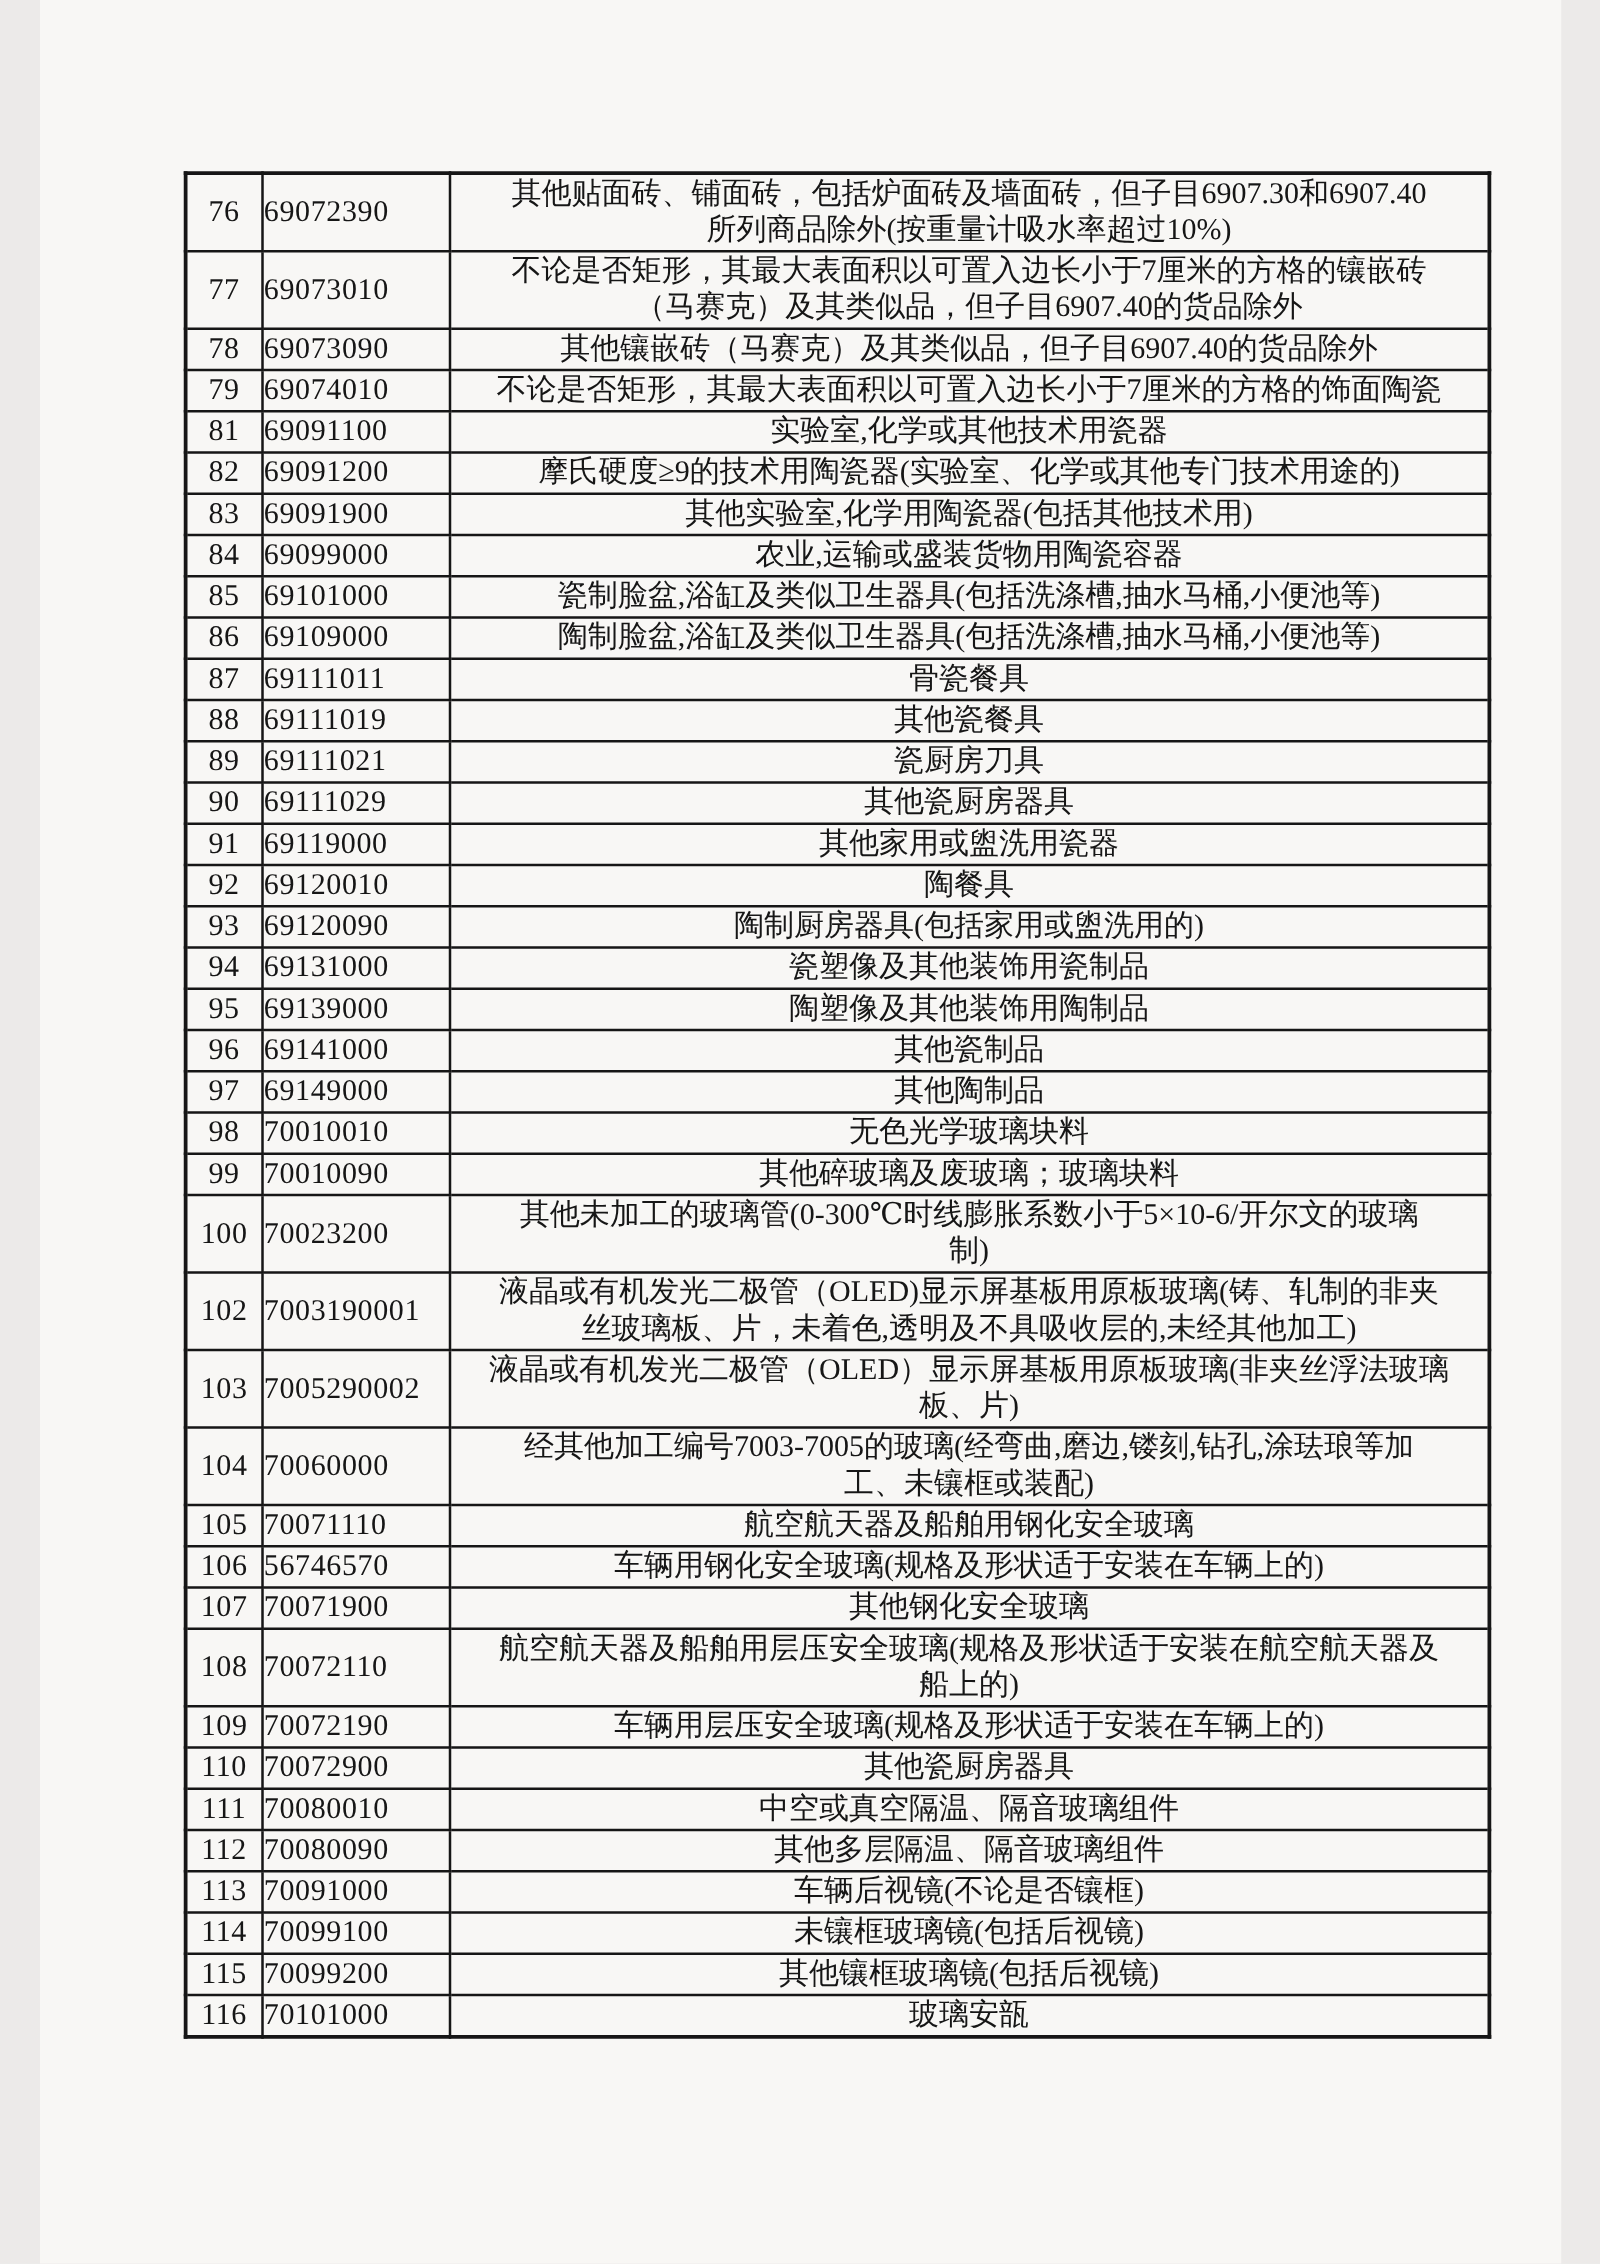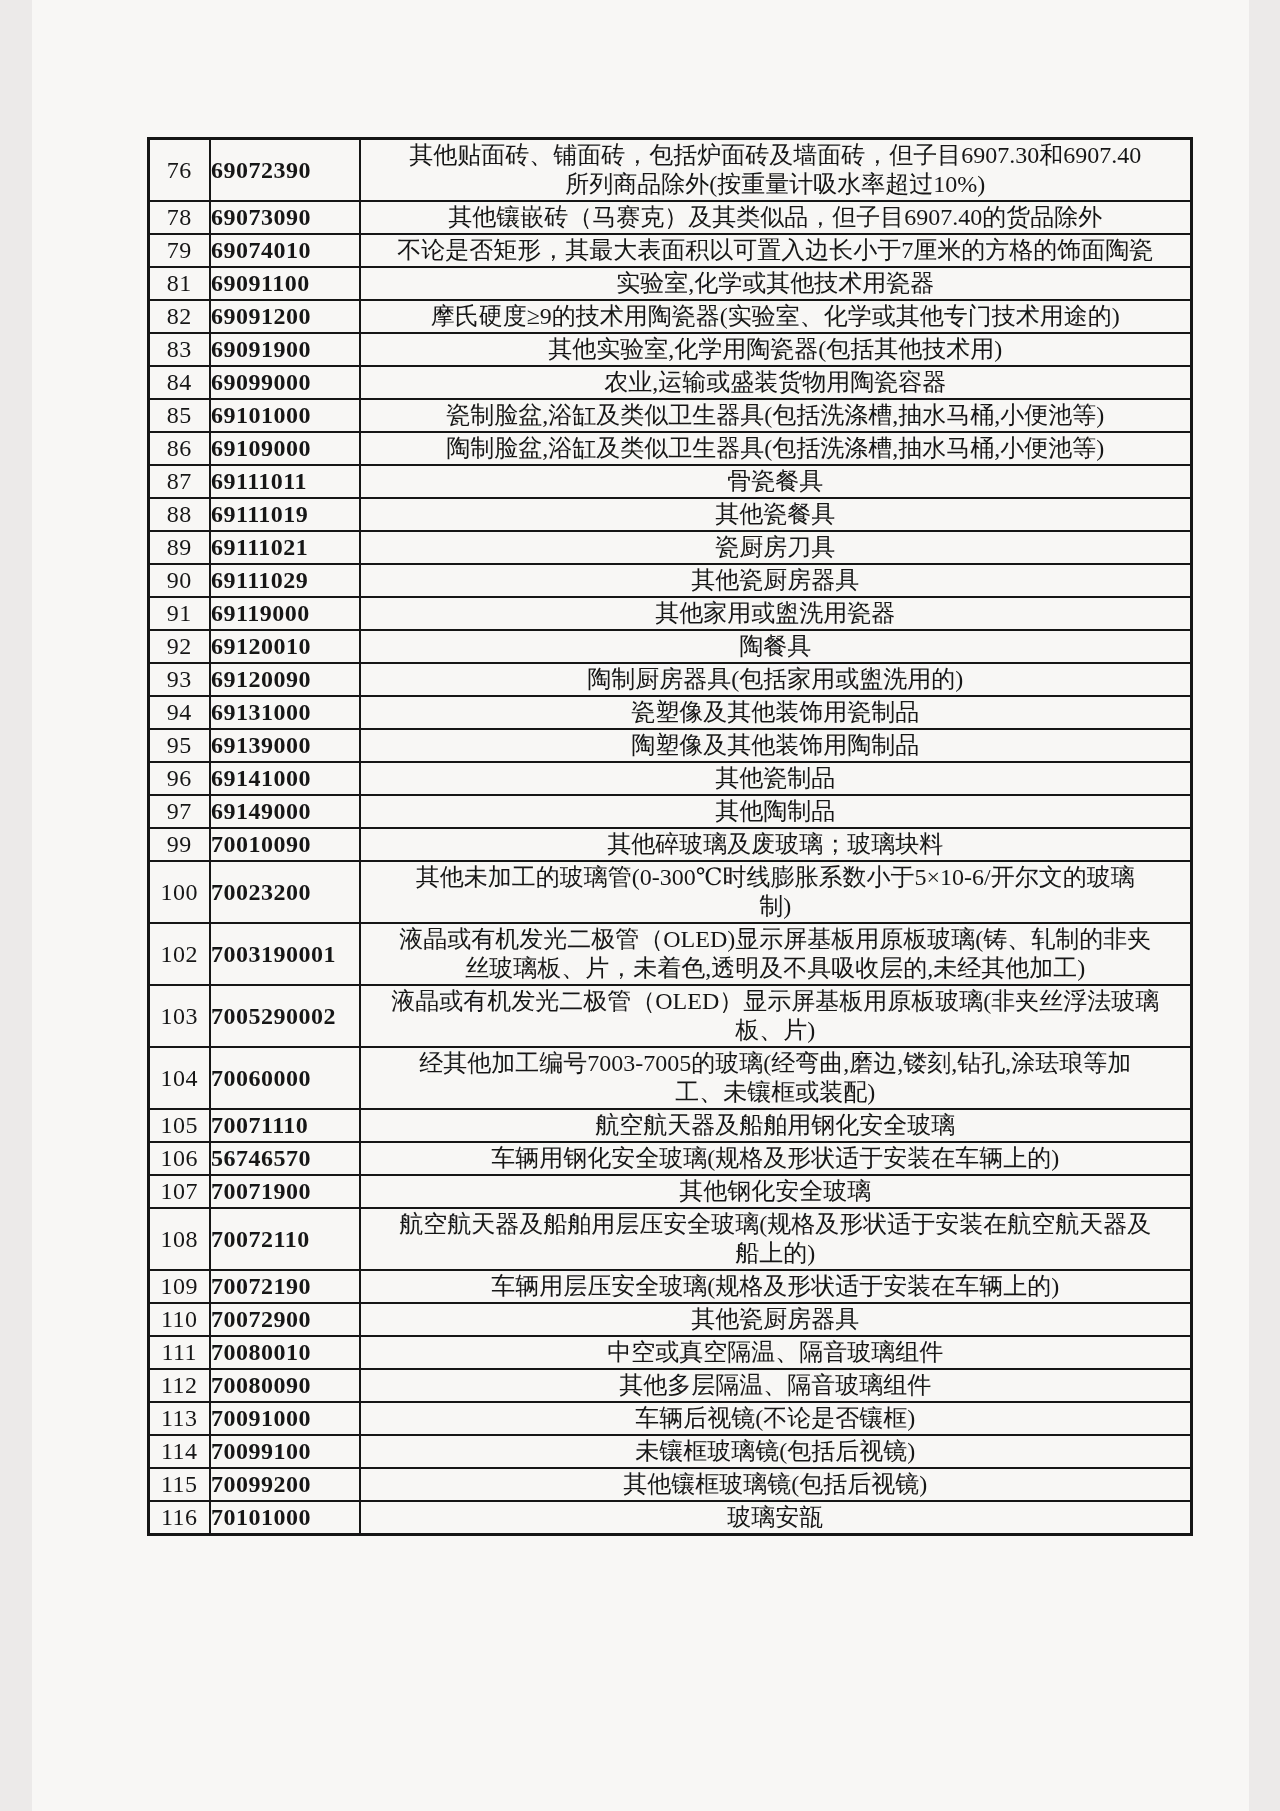--- a/index.html
+++ b/index.html
@@ -30,21 +30,20 @@
   }
   td.num{
     text-align:center;
     font-size:23px;
     letter-spacing:0.5px;
   }
   td.code{
     padding-left:9px;
     font-size:24px;
     letter-spacing:0.5px;
-    font-weight:bold;
   }
   td.desc{
     padding:1px 7px 1px 7px;
     white-space:pre-wrap;
     word-break:break-all;
     text-align:center;
   }
 </style>
 </head>
 <body>
@@ -57,20 +56,26 @@
       <col style="width:831px">
     </colgroup>
     <tbody>
         <tr>
           <td class="num">76</td>
           <td class="code">69072390</td>
           <td class="desc">其他贴面砖、铺面砖，包括炉面砖及墙面砖，但子目6907.30和6907.40
 所列商品除外(按重量计吸水率超过10%)</td>
         </tr>
         <tr>
+          <td class="num">77</td>
+          <td class="code">69073010</td>
+          <td class="desc">不论是否矩形，其最大表面积以可置入边长小于7厘米的方格的镶嵌砖
+（马赛克）及其类似品，但子目6907.40的货品除外</td>
+        </tr>
+        <tr>
           <td class="num">78</td>
           <td class="code">69073090</td>
           <td class="desc">其他镶嵌砖（马赛克）及其类似品，但子目6907.40的货品除外</td>
         </tr>
         <tr>
           <td class="num">79</td>
           <td class="code">69074010</td>
           <td class="desc">不论是否矩形，其最大表面积以可置入边长小于7厘米的方格的饰面陶瓷</td>
         </tr>
         <tr>
@@ -150,20 +155,25 @@
         </tr>
         <tr>
           <td class="num">96</td>
           <td class="code">69141000</td>
           <td class="desc">其他瓷制品</td>
         </tr>
         <tr>
           <td class="num">97</td>
           <td class="code">69149000</td>
           <td class="desc">其他陶制品</td>
+        </tr>
+        <tr>
+          <td class="num">98</td>
+          <td class="code">70010010</td>
+          <td class="desc">无色光学玻璃块料</td>
         </tr>
         <tr>
           <td class="num">99</td>
           <td class="code">70010090</td>
           <td class="desc">其他碎玻璃及废玻璃；玻璃块料</td>
         </tr>
         <tr>
           <td class="num">100</td>
           <td class="code">70023200</td>
           <td class="desc">其他未加工的玻璃管(0-300℃时线膨胀系数小于5×10-6/开尔文的玻璃

